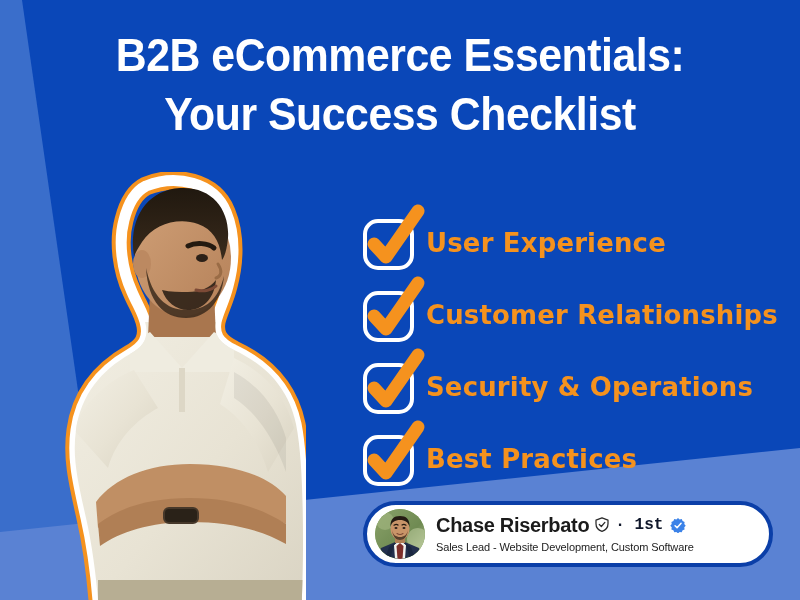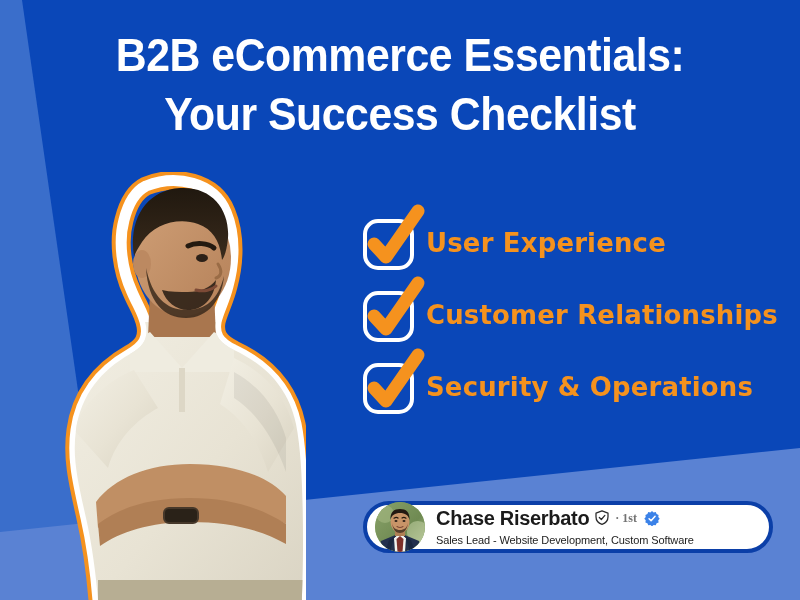--- a/index.html
+++ b/index.html
@@ -56,40 +56,40 @@
   .check-label{
     margin-left:16px;color:#f5921e;
     font-family:"DejaVu Sans", sans-serif;
     font-weight:700;font-size:27px;line-height:1;
     letter-spacing:0.2px;white-space:nowrap;
     transform:scaleX(0.96);transform-origin:left center;
   }
 
   
   .name-card{
-    position:absolute;left:363px;top:501px;width:410px;height:52px;
+    position:absolute;left:363px;top:501px;width:410px;height:66px;
     background:#ffffff;border:4px solid #0b3fa8;border-radius:40px;
     display:flex;align-items:center;padding:0 10px 0 8px;box-sizing:border-box;
   }
   .avatar{
     width:50px;height:50px;flex:0 0 50px;border-radius:50%;
     overflow:hidden;position:relative;background:#7fa05a;
   }
   .avatar svg{display:block;width:50px;height:50px;}
   .card-text{margin-left:11px;min-width:0;}
   .card-name-row{display:flex;align-items:center;gap:5px;height:22px;}
   .card-name{
     font-family:"Liberation Sans", sans-serif;
     font-weight:700;font-size:20px;color:#1b1b1b;line-height:20px;
     letter-spacing:-0.3px;white-space:nowrap;
   }
   .shield-icon{display:block;width:16px;height:17px;}
   .degree{
-    font-size:12px;color:#737373;line-height:16px;white-space:nowrap;
-    font-family:Liberation Serif, serif;font-weight:600;
+    font-size:16px;color:#0f172a;line-height:16px;white-space:nowrap;
+    font-family:Liberation Mono, monospace;font-weight:600;
   }
   .verified-badge{display:block;width:16px;height:16px;margin-left:2px;}
   .card-sub{
     font-family:Liberation Sans, sans-serif;
     font-size:11px;color:#222222;line-height:16px;margin-top:3px;
     white-space:nowrap;letter-spacing:-0.1px;
   }
 </style>
 </head>
 <body>
@@ -223,20 +223,29 @@
     <div class="check-row">
       <div class="checkbox">
         <svg viewBox="0 0 66 62" xmlns="http://www.w3.org/2000/svg">
           <rect x="7" y="13" width="47" height="47" rx="13" ry="13" fill="none" stroke="#ffffff" stroke-width="4"></rect>
           <path d="M16 36 L28 49 L60 3" fill="none" stroke="#f5921e" stroke-width="13" stroke-linecap="round" stroke-linejoin="round"></path>
         </svg>
       </div>
       <div class="check-label">Security &amp; Operations</div>
     </div>
 
+    <div class="check-row">
+      <div class="checkbox">
+        <svg viewBox="0 0 66 62" xmlns="http://www.w3.org/2000/svg">
+          <rect x="7" y="13" width="47" height="47" rx="13" ry="13" fill="none" stroke="#ffffff" stroke-width="4"></rect>
+          <path d="M16 36 L28 49 L60 3" fill="none" stroke="#f5921e" stroke-width="13" stroke-linecap="round" stroke-linejoin="round"></path>
+        </svg>
+      </div>
+      <div class="check-label">Best Practices</div>
+    </div>
 
   </div>
 
   <div class="name-card">
 
     <div class="avatar">
       <svg viewBox="0 0 50 50" xmlns="http://www.w3.org/2000/svg">
         <defs>
           <clipPath id="avclip">
               <circle cx="25" cy="25" r="25"></circle>

